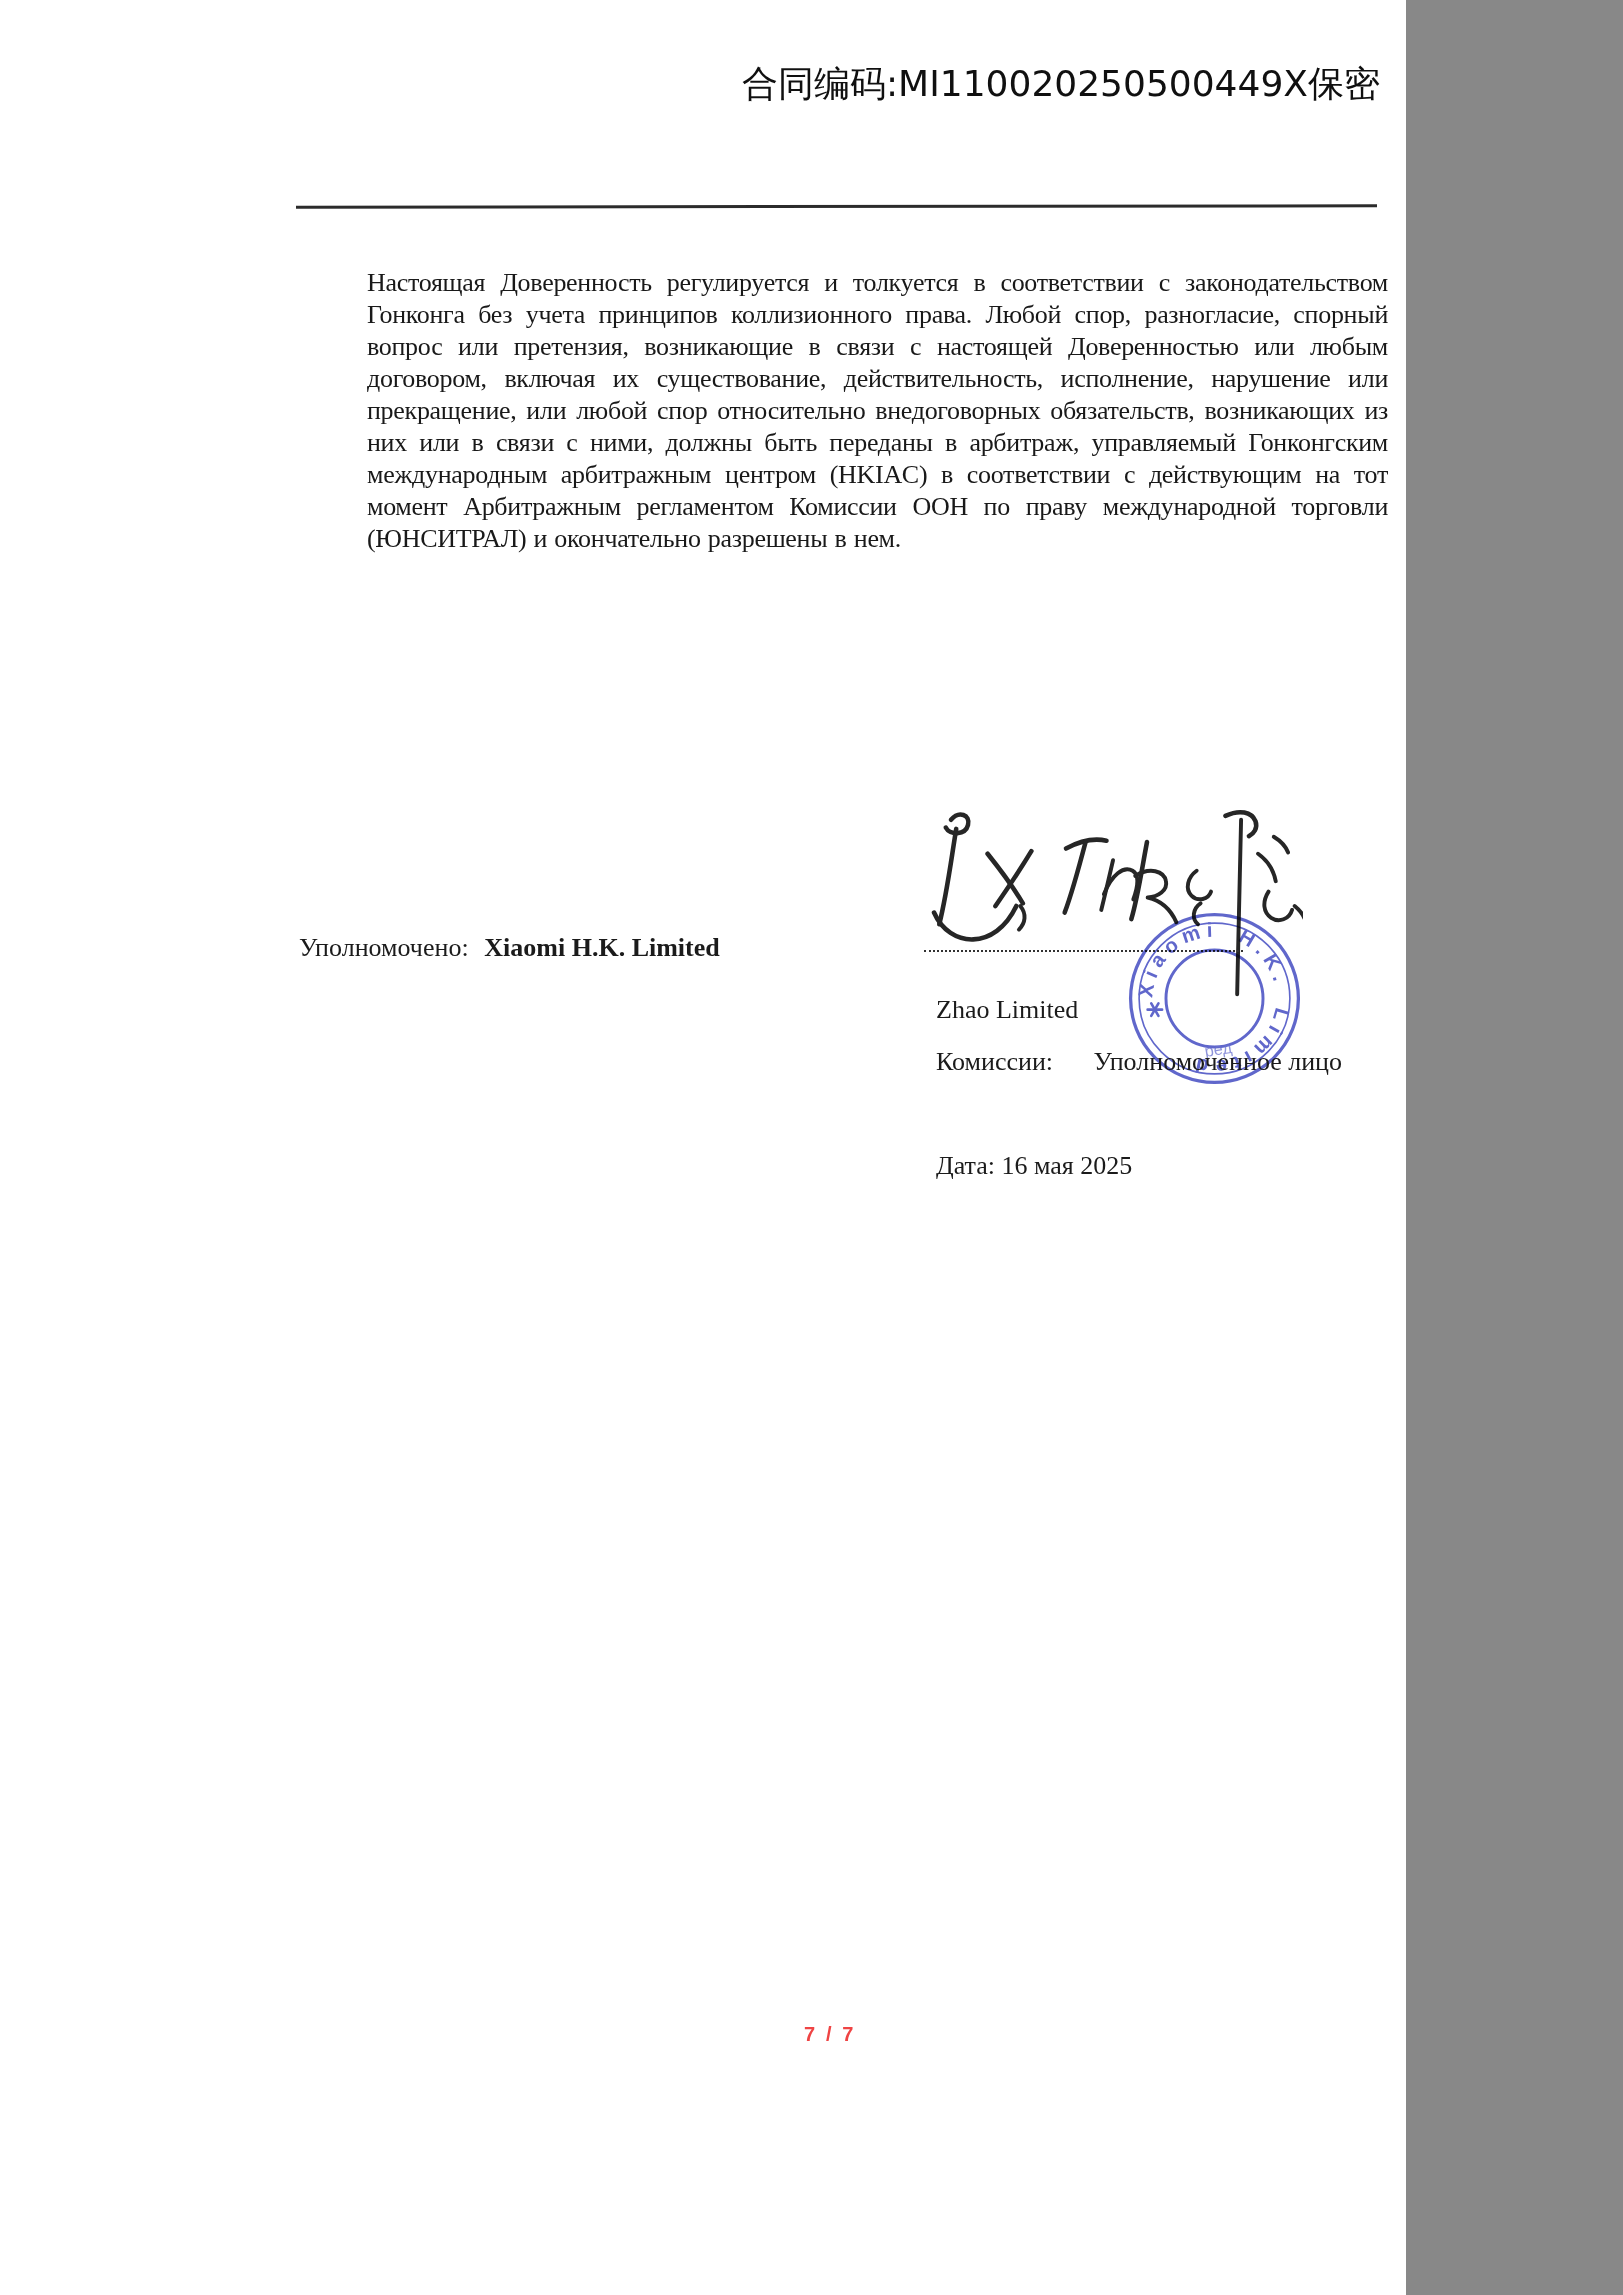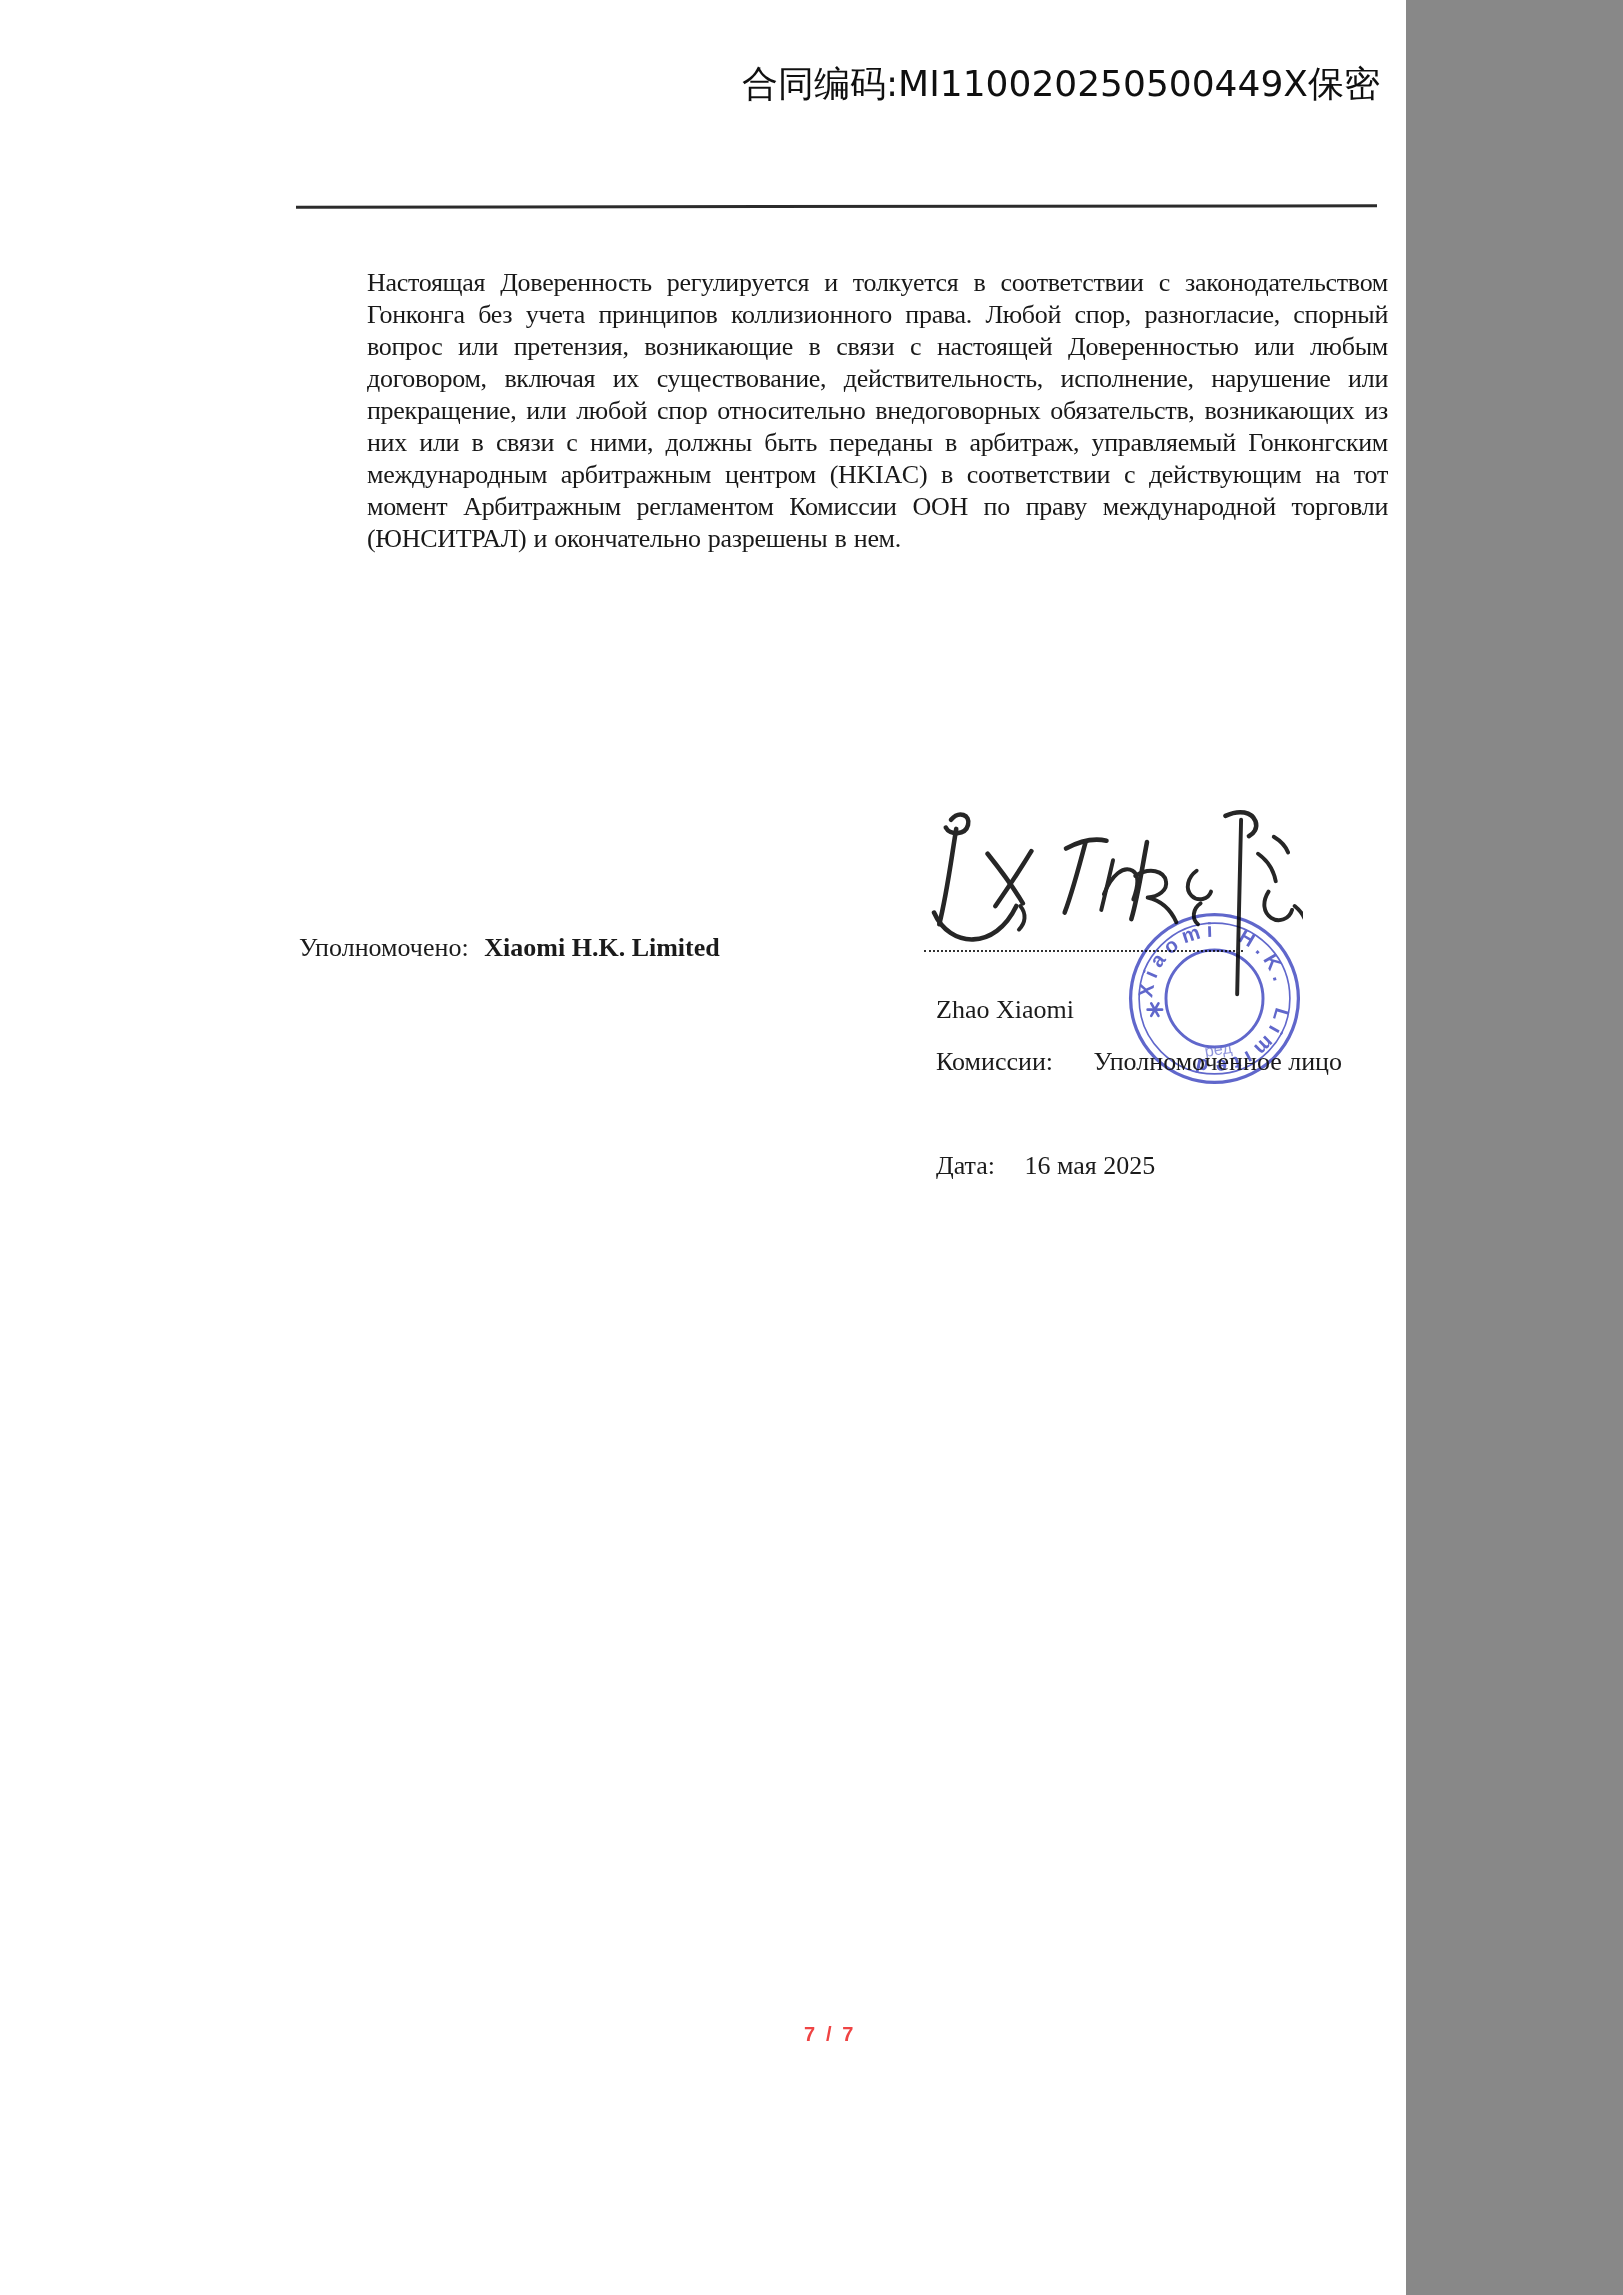--- a/index.html
+++ b/index.html
@@ -71,21 +71,21 @@
   }
   .sig-position{
     position:absolute;left:936px;top:1047px;
     font-size:26px;color:#1b1b1b;white-space:nowrap;
   }
   .sig-position .value{margin-left:34px;}
   .sig-date{
     position:absolute;left:936px;top:1151px;
     font-size:26px;color:#1b1b1b;white-space:nowrap;
   }
-  .sig-date .value{margin-left:23px;}
+  .sig-date .value{margin-left:0;}
   .edge-artifact{position:absolute;left:1597px;top:1020px;}
   .page-num{
     position:absolute;left:804px;top:2023px;
     font-family:"Liberation Sans", sans-serif;
     font-weight:bold;
     font-size:20px;
     letter-spacing:1.3px;
     word-spacing:2.6px;
     color:#ef4444;
     white-space:nowrap;
@@ -160,21 +160,21 @@
       <textPath href="#ringPath" startOffset="30">Xiaomi H.K. Limited</textPath>
     </text>
     <g transform="translate(44,152)" stroke="#4a52c4" stroke-width="4" stroke-linecap="round">
       <line x1="-11" y1="0" x2="11" y2="0"></line>
       <line x1="-5.5" y1="-9.5" x2="5.5" y2="9.5"></line>
       <line x1="-5.5" y1="9.5" x2="5.5" y2="-9.5"></line>
     </g>
     <text class="stamp-inner-text" x="120" y="222" transform="rotate(-9 135 215)">ред</text>
   </svg>
 
-  <div class="sig-name">Zhao Xiaomi</div>
+  <div class="sig-name">Zhao Limited</div>
 
   <div class="sig-position">
     <span>Комиссии:</span>
     <span class="value">Уполномоченное лицо</span>
   </div>
 
   <div class="sig-date">
     <span>Дата:</span>
     <span class="value">16 мая 2025</span>
   </div>

